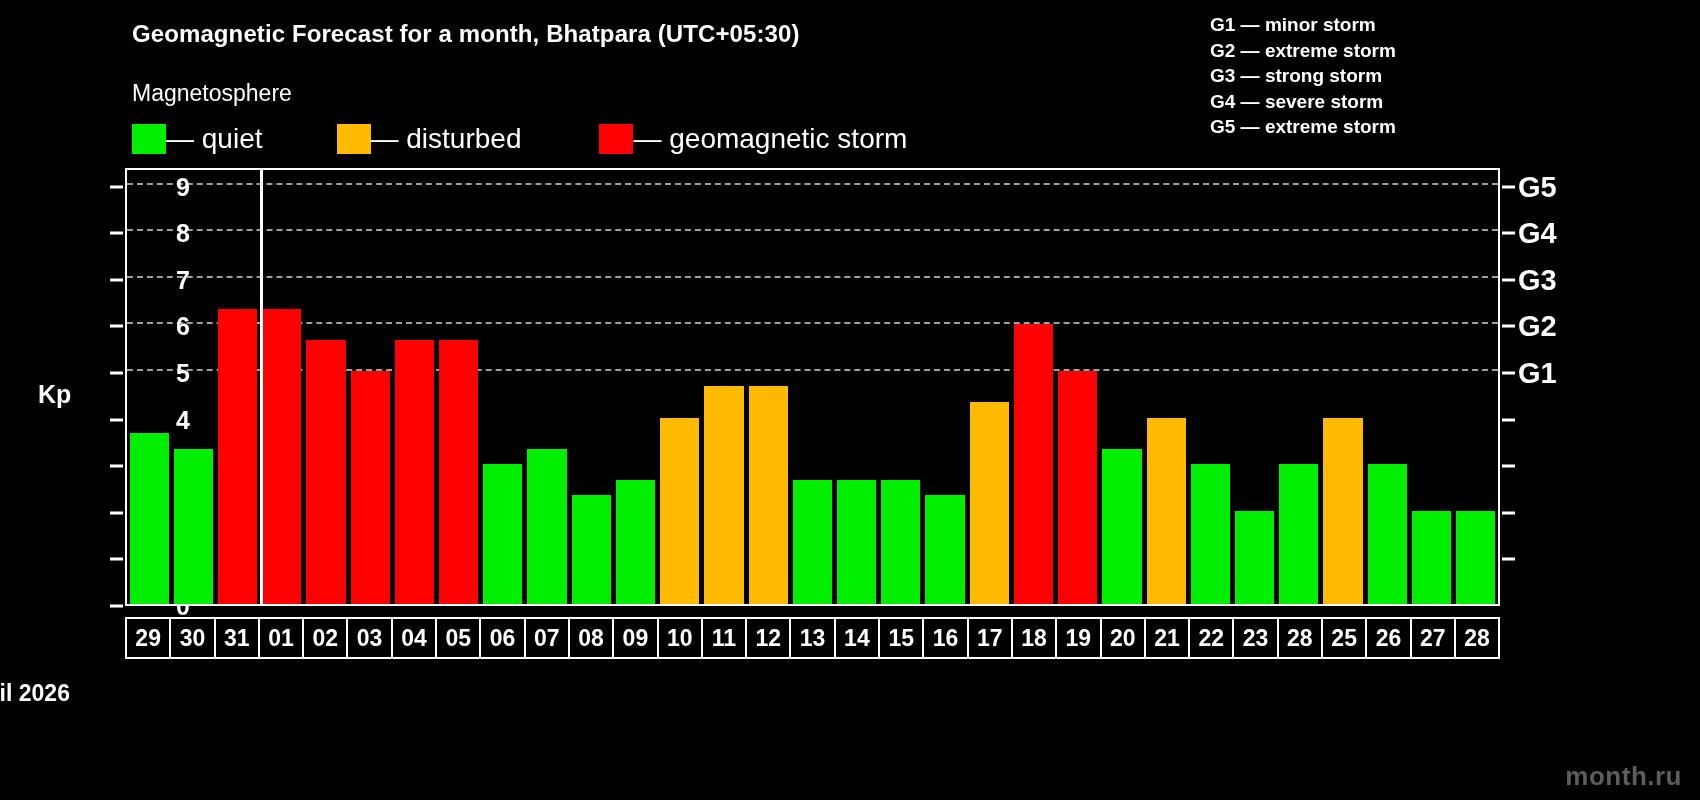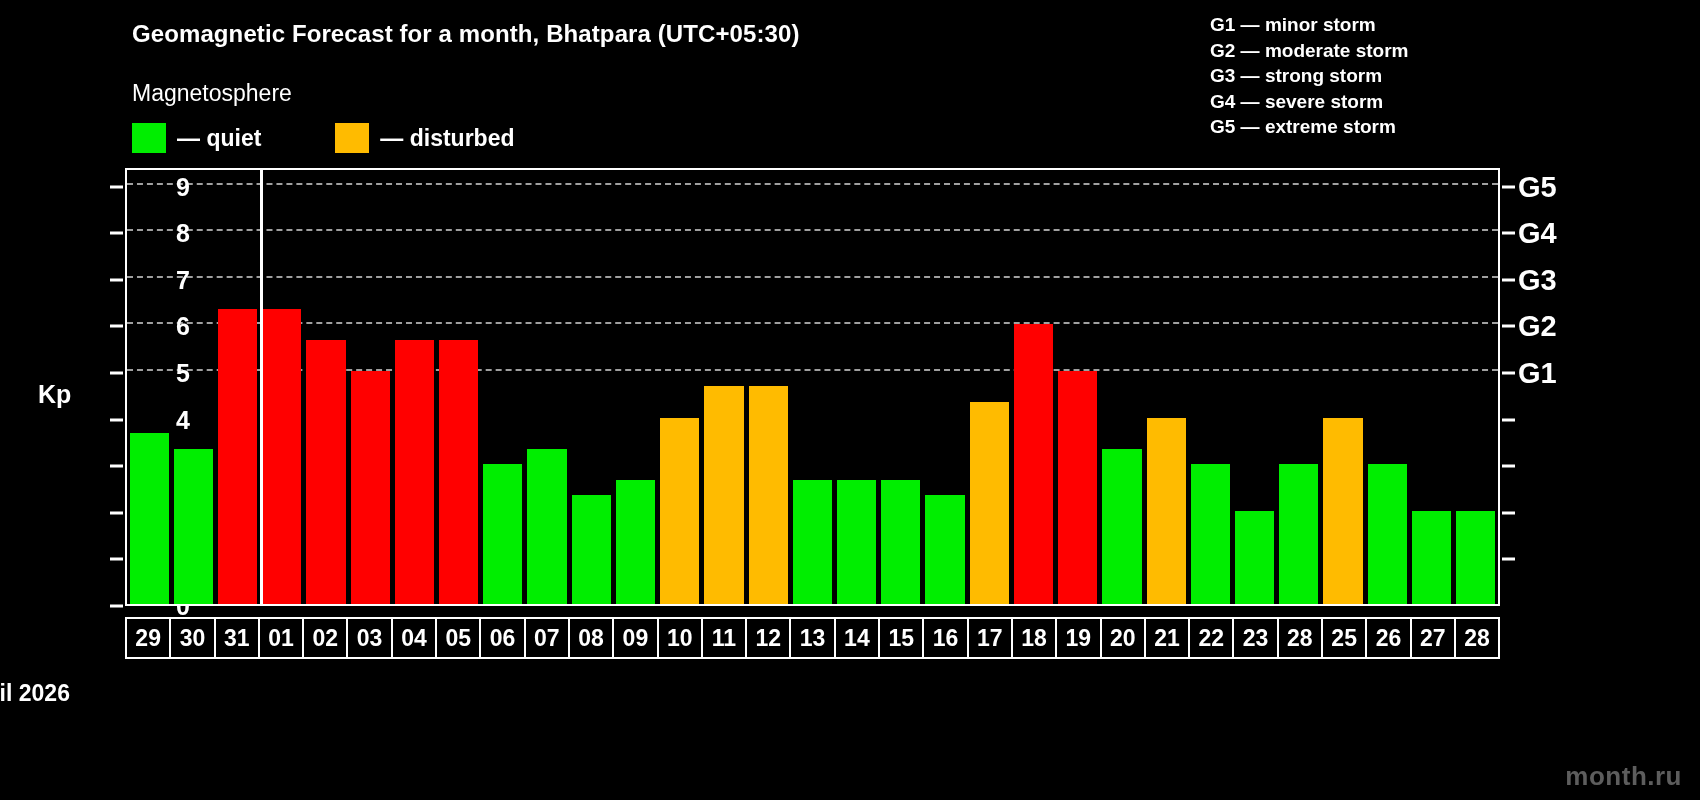--- a/index.html
+++ b/index.html
@@ -7,21 +7,21 @@
        font-family:"Liberation Sans","DejaVu Sans",sans-serif;color:#fff;}
 
   
   #chart-title{position:absolute;left:132px;top:20px;font-size:24px;font-weight:bold;
                letter-spacing:.1px;white-space:nowrap;}
   #magnetosphere-label{position:absolute;left:132px;top:80px;font-size:23px;}
 
   #legend{position:absolute;left:132px;top:123px;display:flex;align-items:center;}
   .legend-item{display:flex;align-items:center;}
   .legend-swatch{width:34px;height:30px;display:block;}
-  .legend-text{font-size:23px;font-weight:bold;margin-left:11px;white-space:nowrap;}
+  .legend-text{font-size:28px;font-weight:normal;white-space:nowrap;}
   .legend-gap-a{width:74px;}
   .legend-gap-b{width:78px;}
 
   #g-scale{position:absolute;left:1210px;top:12px;}
   .g-line{font-size:19px;font-weight:bold;line-height:25.5px;white-space:nowrap;}
 
   
   #plot-wrap{position:absolute;left:125px;top:168px;width:1375px;height:438px;}
   #plot-area{position:absolute;inset:0;border:2px solid #fff;box-sizing:border-box;
              background:#000;overflow:hidden;}
@@ -70,25 +70,29 @@
   <div class="legend-item">
     <span class="legend-swatch" style="background: rgb(0, 238, 0);"></span>
     <span class="legend-text">— quiet</span>
   </div>
   <span class="legend-gap-a"></span>
   <div class="legend-item">
     <span class="legend-swatch" style="background: rgb(255, 187, 0);"></span>
     <span class="legend-text">— disturbed</span>
   </div>
   <span class="legend-gap-b"></span>
+  <div class="legend-item">
+    <span class="legend-swatch" style="background: rgb(255, 0, 0);"></span>
+    <span class="legend-text">— geomagnetic storm</span>
+  </div>
 </div>
 
 <div id="g-scale">
     <div class="g-line">G1 — minor storm</div>
-    <div class="g-line">G2 — moderate storm</div>
+    <div class="g-line">G2 — extreme storm</div>
     <div class="g-line">G3 — strong storm</div>
     <div class="g-line">G4 — severe storm</div>
     <div class="g-line">G5 — extreme storm</div>
   </div>
 
 <div id="kp-label">Kp</div>
 
 <div id="plot-wrap">
   <div id="plot-area">
     <div id="gridlines">

